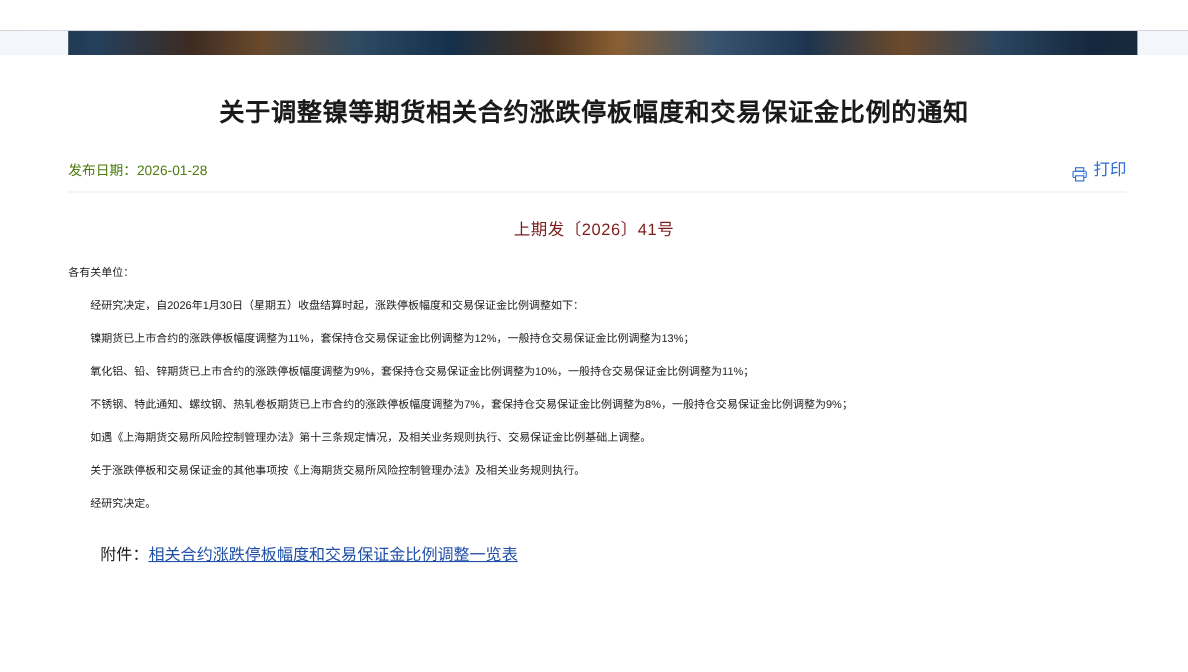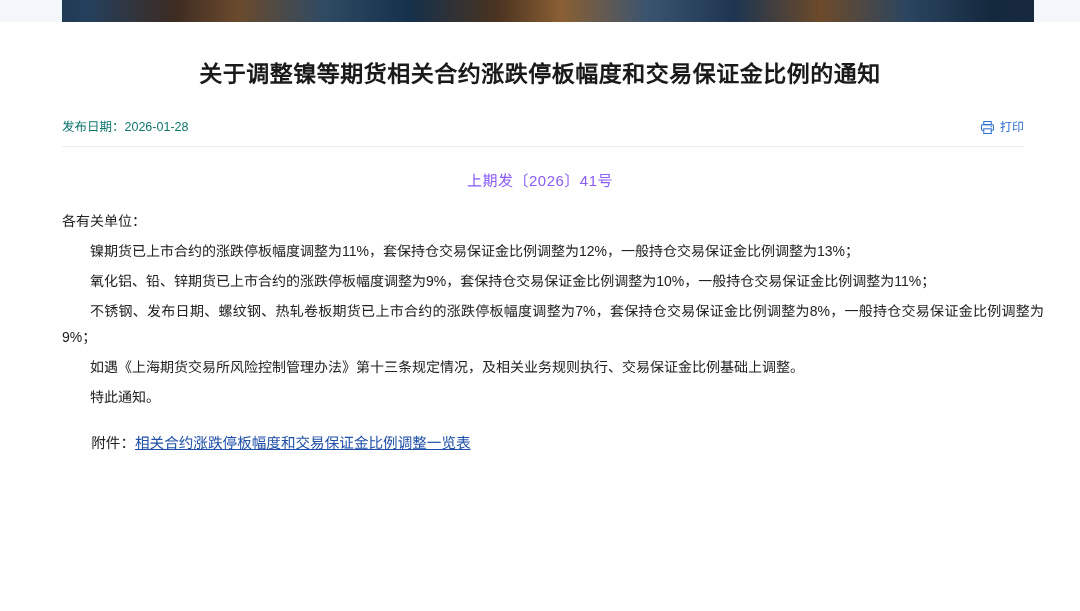--- a/index.html
+++ b/index.html
@@ -13,20 +13,21 @@
     background: #ffffff;
     font-family: "Liberation Sans", "DejaVu Sans", sans-serif;
     color: #333333;
   }
   .page {
     position: relative;
     width: 1080px;
     height: 468px;
     background: #ffffff;
     box-sizing: border-box;
+    margin-top: 28px;
   }
   
   .banner {
     position: absolute;
     top: 0;
     left: 0;
     width: 1080px;
     height: 22px;
     background: linear-gradient(90deg,
         #1b2a3d 0%, #24405d 8%, #3c2b22 16%, #6a4a2c 22%,
@@ -70,56 +71,56 @@
     line-height: 1.4;
   }
   .meta-row {
     position: relative;
     margin: 26px 0 0 0;
     padding: 0 56px 0 62px;
     height: 22px;
   }
   .pub-date {
     font-size: 12.5px;
-    color: #0f766e;
+    color: #4d7c0f;
     line-height: 22px;
   }
   .print-btn {
     position: absolute;
     right: 56px;
     top: 0;
     display: flex;
-    align-items: center;
+    align-items: flex-end;
     gap: 5px;
     color: #2f6fd0;
-    font-size: 12px;
+    font-size: 15px;
     line-height: 22px;
     cursor: pointer;
     user-select: none;
   }
   .print-btn svg { display: block; }
   .divider {
     margin: 8px 56px 0 62px;
     height: 1px;
     background: #ececec;
   }
   .doc-number {
     margin: 22px 0 0 0;
     text-align: center;
     font-size: 15px;
-    color: #8b5cf6;
+    color: #7f1d1d;
     letter-spacing: 0.5px;
   }
   .body-wrap {
     margin: 18px 0 0 0;
     padding: 0 36px 0 62px;
   }
   .body-wrap p {
     margin: 0 0 4px 0;
-    font-size: 14px;
+    font-size: 10px;
     line-height: 26px;
     color: #222222;
     text-align: justify;
   }
   .p-indent { text-indent: 2em; }
   .attachment-line {
     margin-top: 20px;
     text-indent: 2em;
     font-size: 14.6px;
     line-height: 26px;
@@ -159,25 +160,27 @@
         <span>打印</span>
       </div>
     </div>
 
     <div class="divider"></div>
 
     <div class="doc-number">上期发〔2026〕41号</div>
 
     <div class="body-wrap">
       <p>各有关单位：</p>
+      <p class="p-indent">经研究决定，自2026年1月30日（星期五）收盘结算时起，涨跌停板幅度和交易保证金比例调整如下：</p>
       <p class="p-indent">镍期货已上市合约的涨跌停板幅度调整为11%，套保持仓交易保证金比例调整为12%，一般持仓交易保证金比例调整为13%；</p>
       <p class="p-indent">氧化铝、铅、锌期货已上市合约的涨跌停板幅度调整为9%，套保持仓交易保证金比例调整为10%，一般持仓交易保证金比例调整为11%；</p>
-      <p class="p-indent">不锈钢、发布日期、螺纹钢、热轧卷板期货已上市合约的涨跌停板幅度调整为7%，套保持仓交易保证金比例调整为8%，一般持仓交易保证金比例调整为9%；</p>
+      <p class="p-indent">不锈钢、特此通知、螺纹钢、热轧卷板期货已上市合约的涨跌停板幅度调整为7%，套保持仓交易保证金比例调整为8%，一般持仓交易保证金比例调整为9%；</p>
       <p class="p-indent">如遇《上海期货交易所风险控制管理办法》第十三条规定情况，及相关业务规则执行、交易保证金比例基础上调整。</p>
-      <p class="p-indent">特此通知。</p>
+      <p class="p-indent">关于涨跌停板和交易保证金的其他事项按《上海期货交易所风险控制管理办法》及相关业务规则执行。</p>
+      <p class="p-indent">经研究决定。</p>
 
       <div class="attachment-line">
         <span>附件：</span><a class="attachment-link" href="#">相关合约涨跌停板幅度和交易保证金比例调整一览表</a>
       </div>
     </div>
 
   </div>
 </div>
 
 </body></html>

